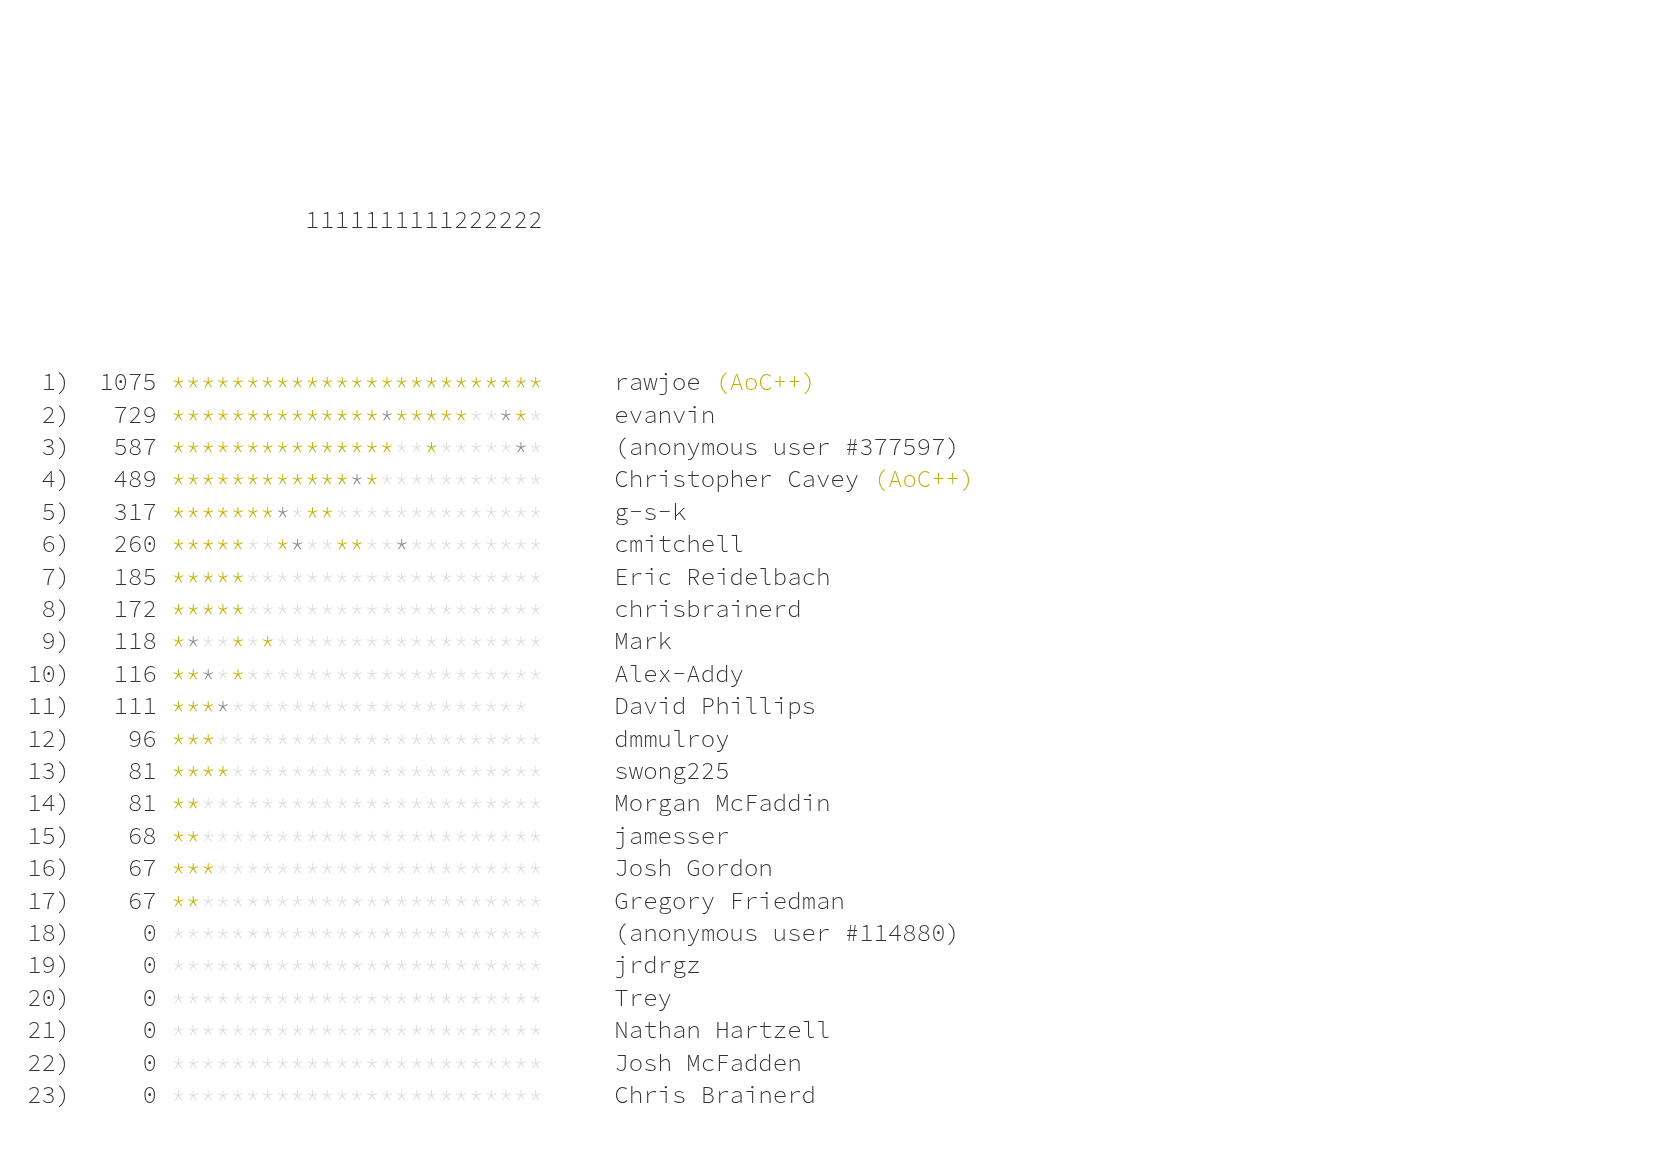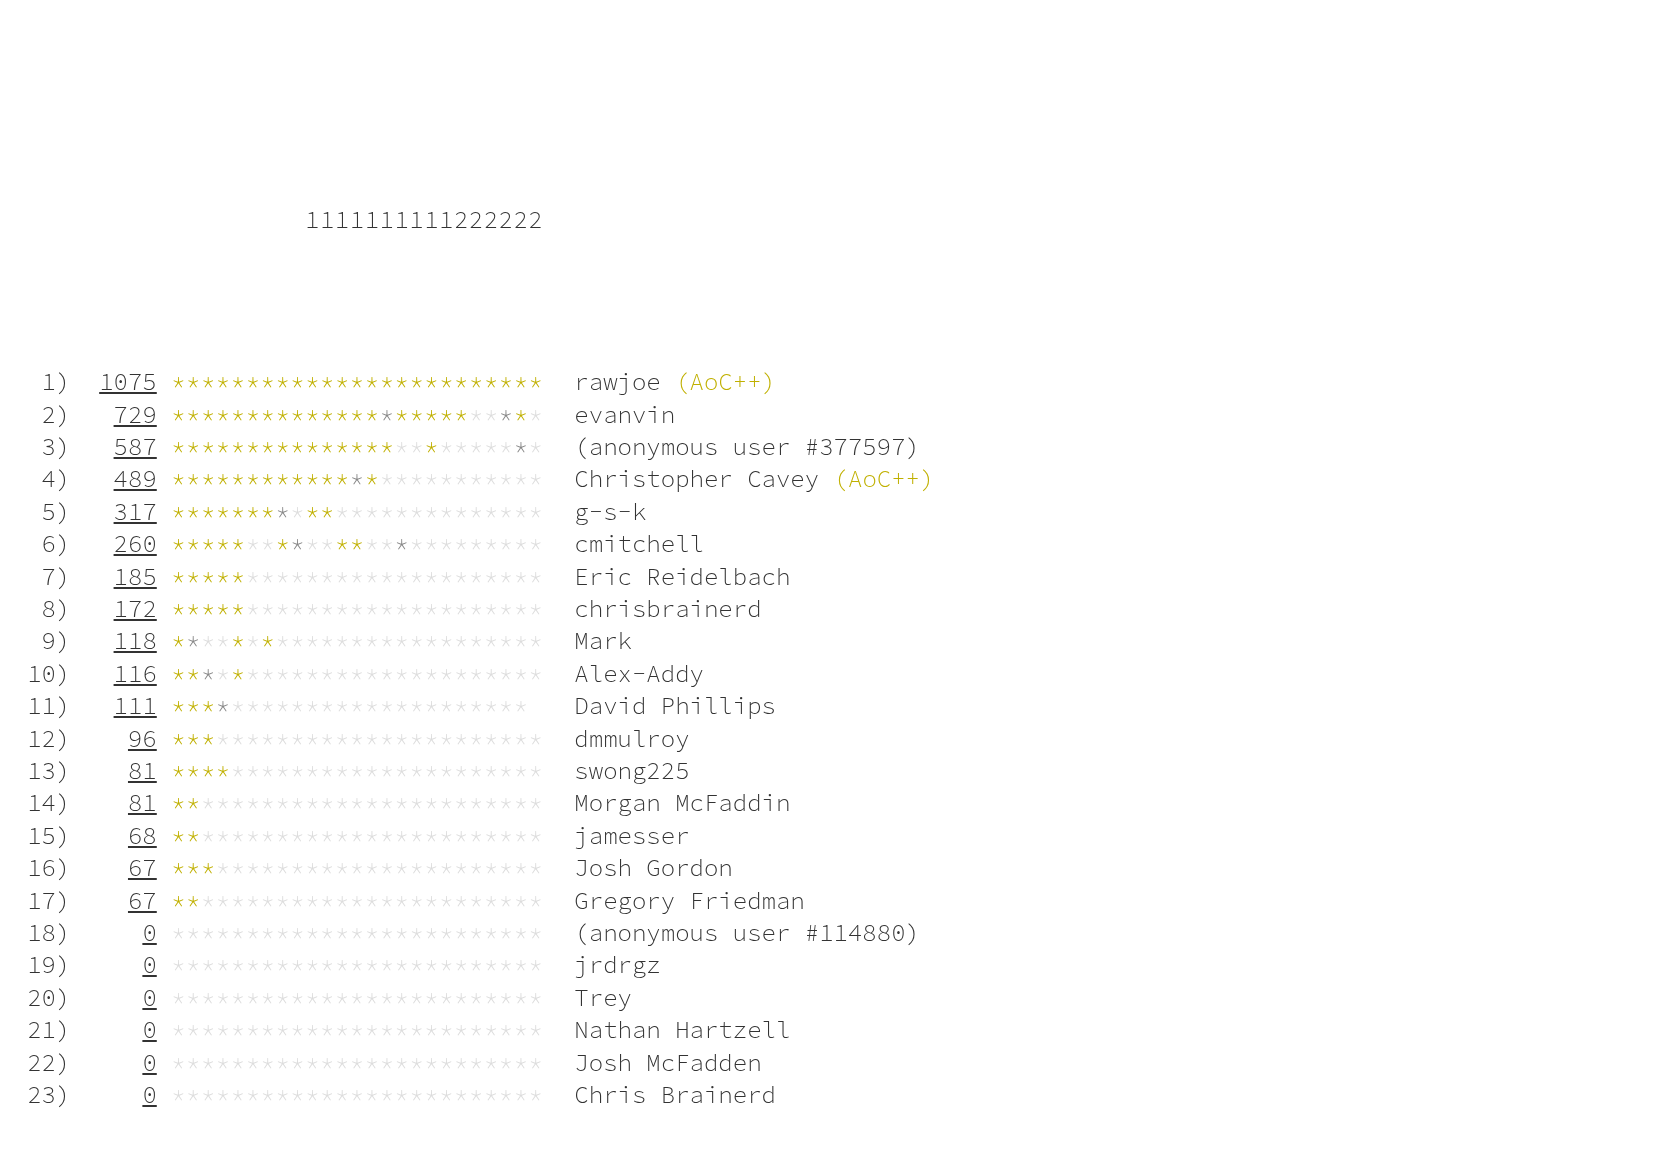--- a/index.html
+++ b/index.html
@@ -26,21 +26,20 @@
       text-align: right;
       width: 3.5ch;
       flex-shrink: 0;
     }
     .score {
       color: #333333;
       text-align: right;
       width: 6ch;
       flex-shrink: 0;
       margin-right: 1ch;
-      text-decoration: underline;
     }
     .stars {
       width: 26ch;
       flex-shrink: 0;
       letter-spacing: 0.02em;
     }
     .name-cell {
       padding-left: 2ch;
       white-space: pre;
     }
@@ -48,20 +47,21 @@
       color: #c0b000;
     }
     .star-silver {
       color: #888888;
     }
     .star-none {
       color: #dddddd;
     }
     .username {
       color: #333333;
+      margin-left: 40px;
     }
     .supporter {
       color: #c0b000;
     }
     .header-row {
       display: flex;
       text-align: center;
     }
     .header-spacer {
       width: 10.5ch;

